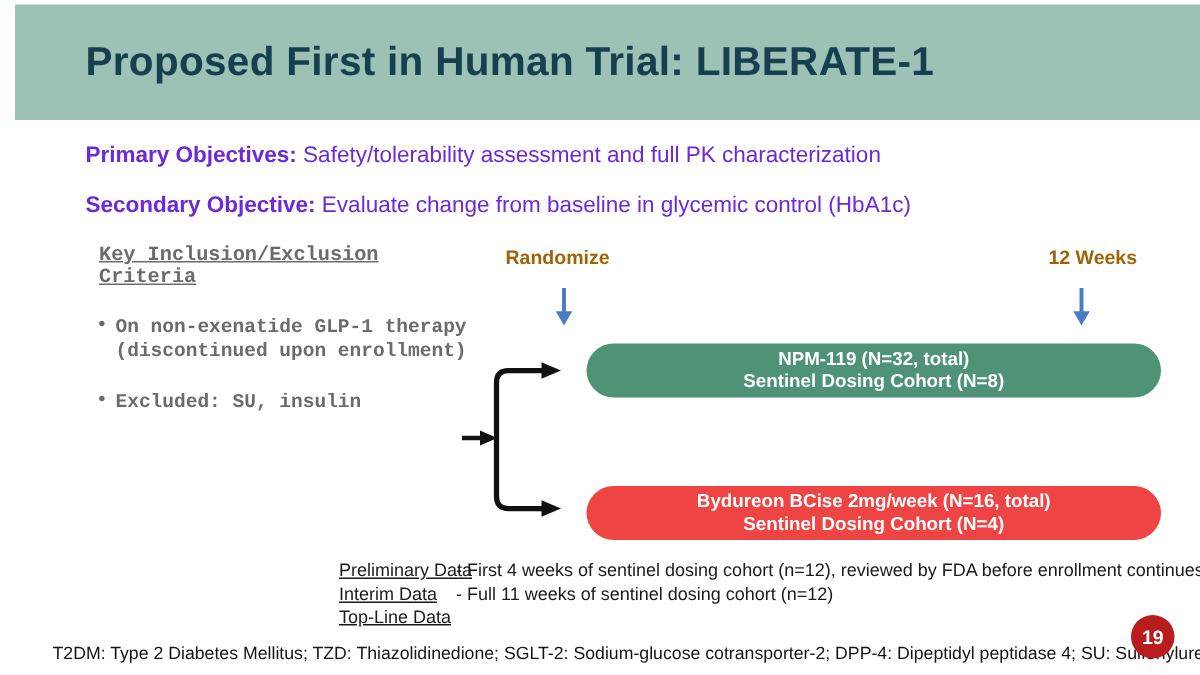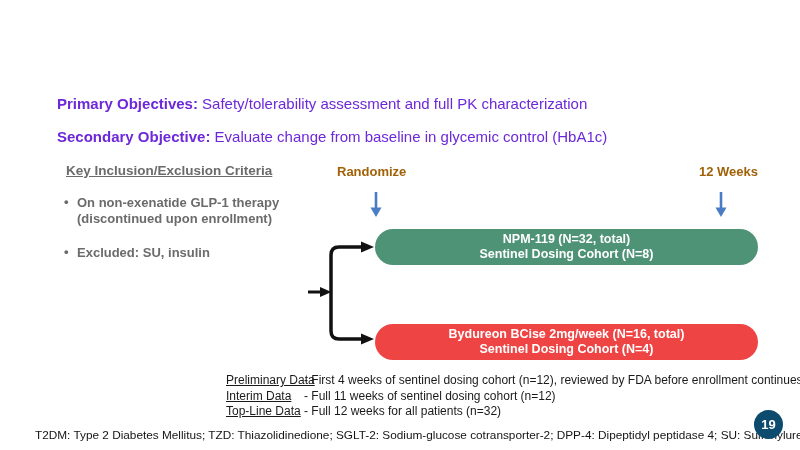--- a/index.html
+++ b/index.html
@@ -18,39 +18,39 @@
     color:#16404f; letter-spacing:0.2px;
   }
 
   
   .objective { position:absolute; left:57px; font-size:15px; color:#6d28d9; white-space:nowrap; }
   .objective.primary { top:95px; }
   .objective.secondary { top:128px; }
   .obj-label { font-weight:bold; }
 
   
-  .criteria { position:absolute; left:62px; top:163px; width:252px; color:#6b6b6b; }
+  .criteria { position:absolute; left:62px; top:163px; width:252px; color:#6b6b6b;font-family:Liberation Mono, monospace; }
   .criteria-heading {
     font-size:13.5px; font-weight:bold; text-decoration:underline; margin:0 0 17px 4px;
   }
   .criteria-list { list-style:none; margin:0; padding:0; font-size:13px; font-weight:bold; line-height:15.5px; }
   .criteria-list li { position:relative; padding-left:15px; margin-bottom:19px; }
   .criteria-list li::before { content:"\2022"; position:absolute; left:2px; top:-1px; }
 
   
   .flow-label { position:absolute; font-size:13px; font-weight:bold; color:#a16207; white-space:nowrap; }
   .flow-label.randomize { left:337px; top:164px; }
   .flow-label.weeks { left:699px; top:164px; }
   .down-arrow { position:absolute; width:14px; height:27px; }
   .down-arrow.a1 { left:369px; top:191px; }
   .down-arrow.a2 { left:714px; top:191px; }
 
   
   .arm {
-    position:absolute; left:375px; width:383px; height:36px; border-radius:18px;
+    position:absolute; left:391px; width:383px; height:36px; border-radius:18px;
     color:#ffffff; font-weight:bold; font-size:12.5px; line-height:15px;
     display:flex; flex-direction:column; justify-content:center; text-align:center;align-items:center;
   }
   .arm.arm-npm { top:229px; background:#4f9377; }
   .arm.arm-byd { top:324px; background:#ef4444; }
 
   
   .bracket { position:absolute; left:300px; top:238px; width:82px; height:110px; }
 
   
@@ -58,29 +58,32 @@
   .milestone-row { display:flex; }
   .milestone-label { width:78px; flex-shrink:0; text-decoration:underline; white-space:nowrap; }
   .milestone-desc { white-space:nowrap; }
 
   
   .footer-abbrev { position:absolute; left:35px; top:428px; font-size:11.8px; color:#141414; white-space:nowrap; }
 
   
   .page-badge {
     position:absolute; left:754px; top:410px; width:29px; height:29px; border-radius:50%;
-    background:#0c4a6e; color:#ffffff; font-size:13px; font-weight:bold;
+    background:#b91c1c; color:#ffffff; font-size:13px; font-weight:bold;
     display:flex; align-items:center; justify-content:center;
   }
 </style>
 </head>
 <body>
 
 <div class="slide">
 
+  <header class="title-band">
+    <h1>Proposed First in Human Trial: LIBERATE-1</h1>
+  </header>
 
   <div class="objective primary"><span class="obj-label">Primary Objectives:</span><span> Safety/tolerability assessment and full PK characterization</span></div>
 
   <div class="objective secondary"><span class="obj-label">Secondary Objective:</span><span> Evaluate change from baseline in glycemic control (HbA1c)</span></div>
 
   <section class="criteria">
     <div class="criteria-heading">Key Inclusion/Exclusion Criteria</div>
     <ul class="criteria-list">
       <li>On non-exenatide GLP-1 therapy (discontinued upon enrollment)</li>
       <li>Excluded: SU, insulin</li>
@@ -121,21 +124,20 @@
     <div class="milestone-row">
       <span class="milestone-label">Preliminary Data</span>
       <span class="milestone-desc">- First 4 weeks of sentinel dosing cohort (n=12), reviewed by FDA before enrollment continues</span>
     </div>
     <div class="milestone-row">
       <span class="milestone-label">Interim Data</span>
       <span class="milestone-desc">- Full 11 weeks of sentinel dosing cohort (n=12)</span>
     </div>
     <div class="milestone-row">
       <span class="milestone-label">Top-Line Data</span>
-      <span class="milestone-desc">- Full 12 weeks for all patients (n=32)</span>
     </div>
   </section>
 
   <div class="footer-abbrev">T2DM: Type 2 Diabetes Mellitus; TZD: Thiazolidinedione; SGLT-2: Sodium-glucose cotransporter-2; DPP-4: Dipeptidyl peptidase 4; SU: Sulfonylurea</div>
 
   <div class="page-badge">
     <span>19</span>
   </div>
 
 </div>

